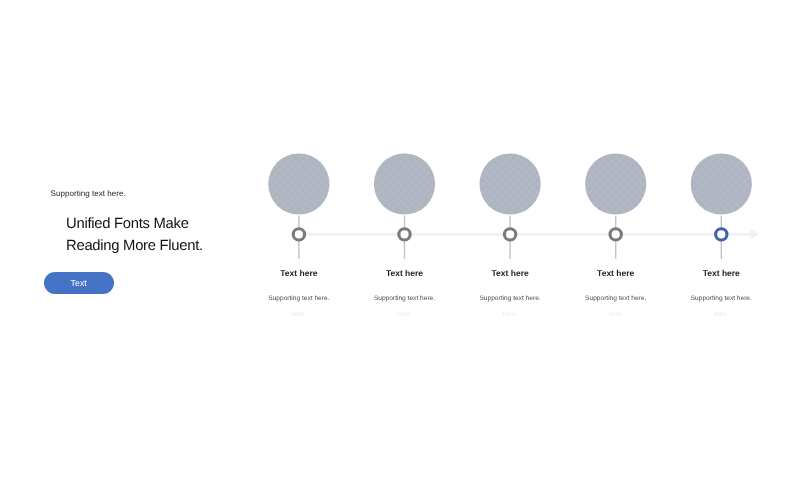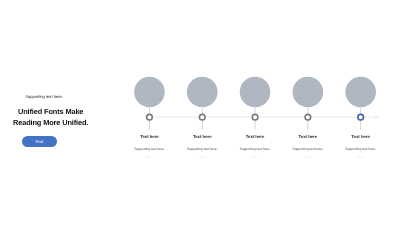--- a/index.html
+++ b/index.html
@@ -7,23 +7,23 @@
   body{width:400px;height:225px;background:#ffffff;overflow:hidden;
        font-family:"Liberation Sans",sans-serif;
        -webkit-font-smoothing:antialiased;text-rendering:geometricPrecision;}
 
   .slide{position:relative;width:400px;height:225px;background:#ffffff;
          overflow:hidden;will-change:transform;transform:translateZ(0);}
 
   
   .eyebrow{position:absolute;left:25.3px;top:94.0px;font-size:4.05px;
            color:#252525;line-height:5px;white-space:nowrap;}
-  .headline{position:absolute;left:13px;top:106.4px;font-size:7.4px;
-            font-weight:bold;color:#111111;line-height:11.1px;
-            letter-spacing:-0.13px;white-space:nowrap;text-align:center;}
+  .headline{position:absolute;left:33px;top:106.4px;font-size:7.4px;
+            font-weight:normal;color:#111111;line-height:11.1px;
+            letter-spacing:-0.13px;white-space:nowrap;}
   .cta{position:absolute;left:21.8px;top:135.7px;width:35.1px;height:11.0px;
        border-radius:5.5px;background:#4472c4;display:flex;align-items:center;
        justify-content:center;}
   .cta-label{font-size:4.4px;color:#ffffff;letter-spacing:0.05px;line-height:1;
              position:relative;top:0.7px;}
 
   
   #tl-svg{position:absolute;left:0;top:0;width:400px;height:225px;}
   .tl-item{position:absolute;top:0;width:60px;height:225px;}
   .bubble-tex{position:absolute;left:14.7px;top:76.7px;width:30.6px;height:30.6px;
@@ -42,21 +42,21 @@
 </style>
 </head>
 <body>
 
 <div class="slide" style="background: rgb(255, 255, 255);">
 
   <div class="eyebrow">Supporting text here.</div>
 
   <div class="headline" style="color: rgb(17, 17, 17);">
     <div>Unified Fonts Make</div>
-    <div>Reading More Unified.</div>
+    <div>Reading More Fluent.</div>
   </div>
 
   <div class="cta" style="background: rgb(68, 114, 196);">
     <span class="cta-label">Text</span>
   </div>
 
   <svg id="tl-svg" viewBox="0 0 400 225">
     <rect x="149.45" y="116.45" width="227.15" height="1.5" fill="#f0f1f2"></rect>
     <path d="M 375.2 114.5 L 379.6 117.1 L 375.2 119.7 Z" fill="#f0f1f2"></path>
 

